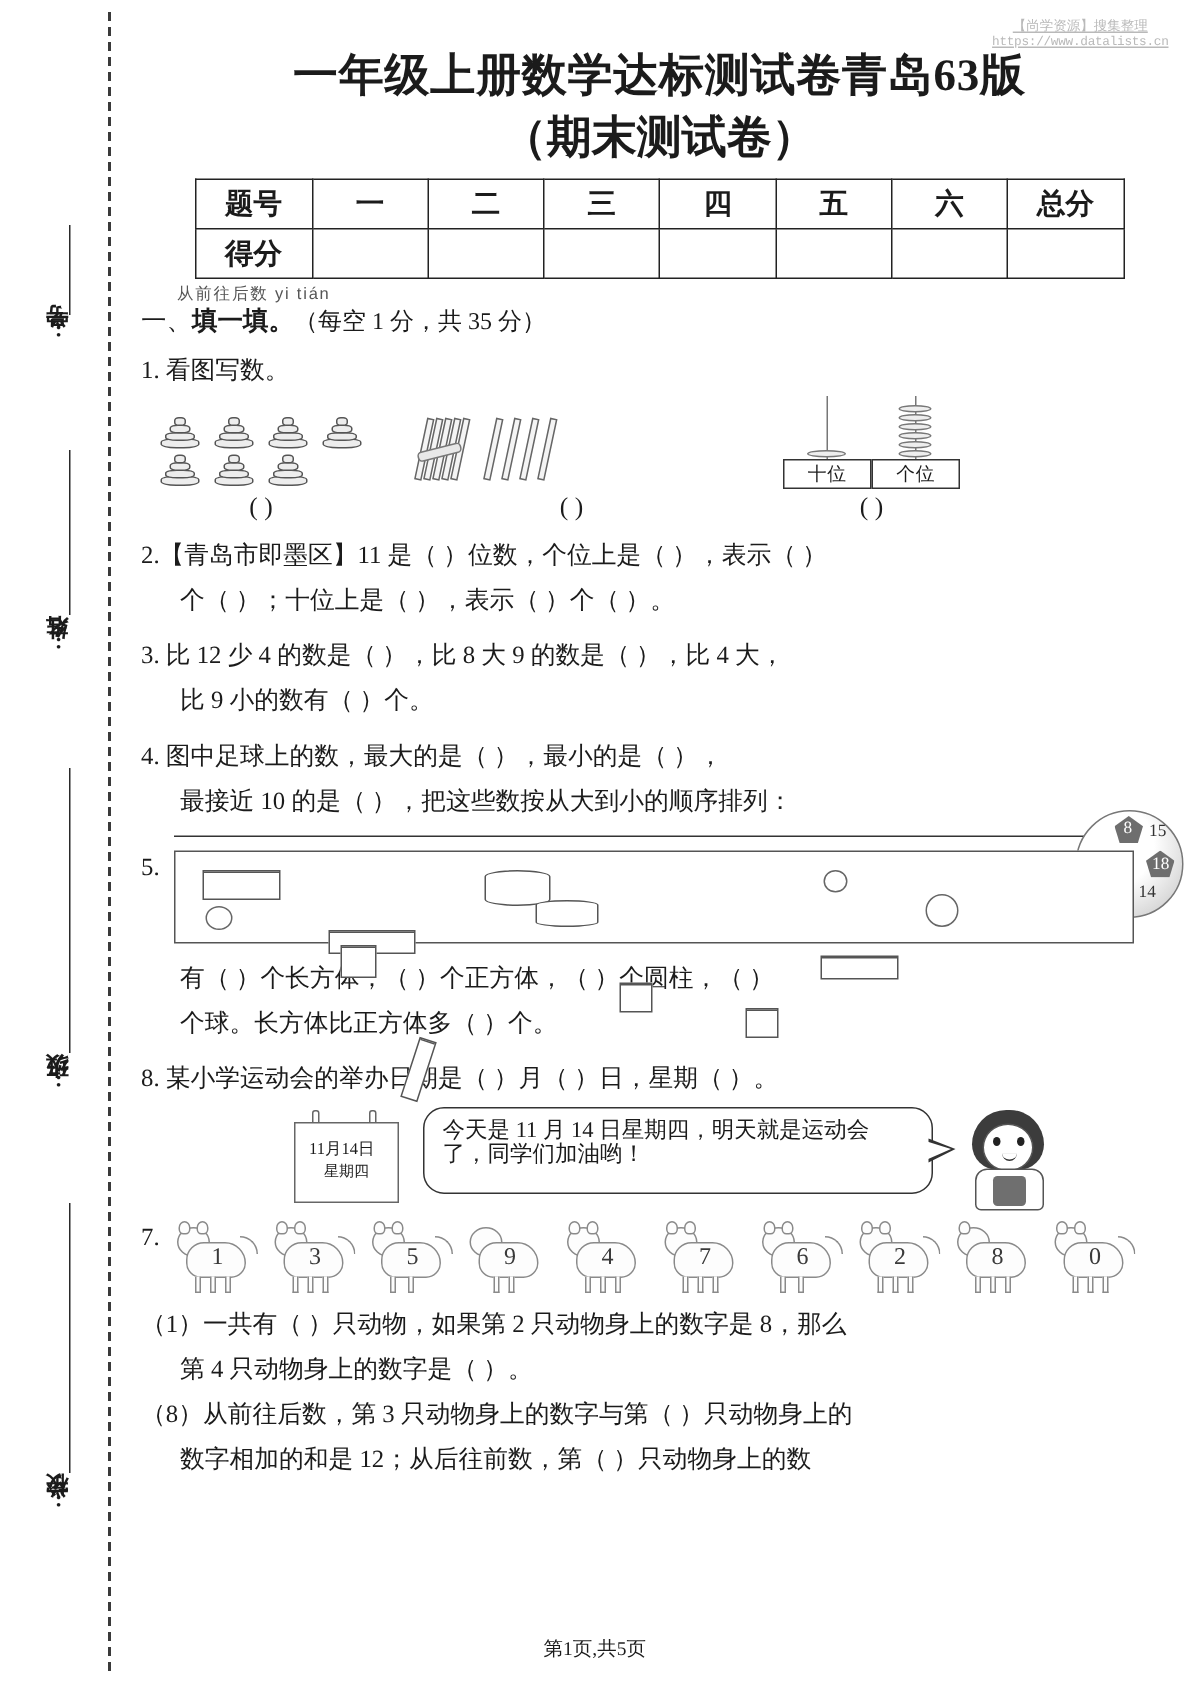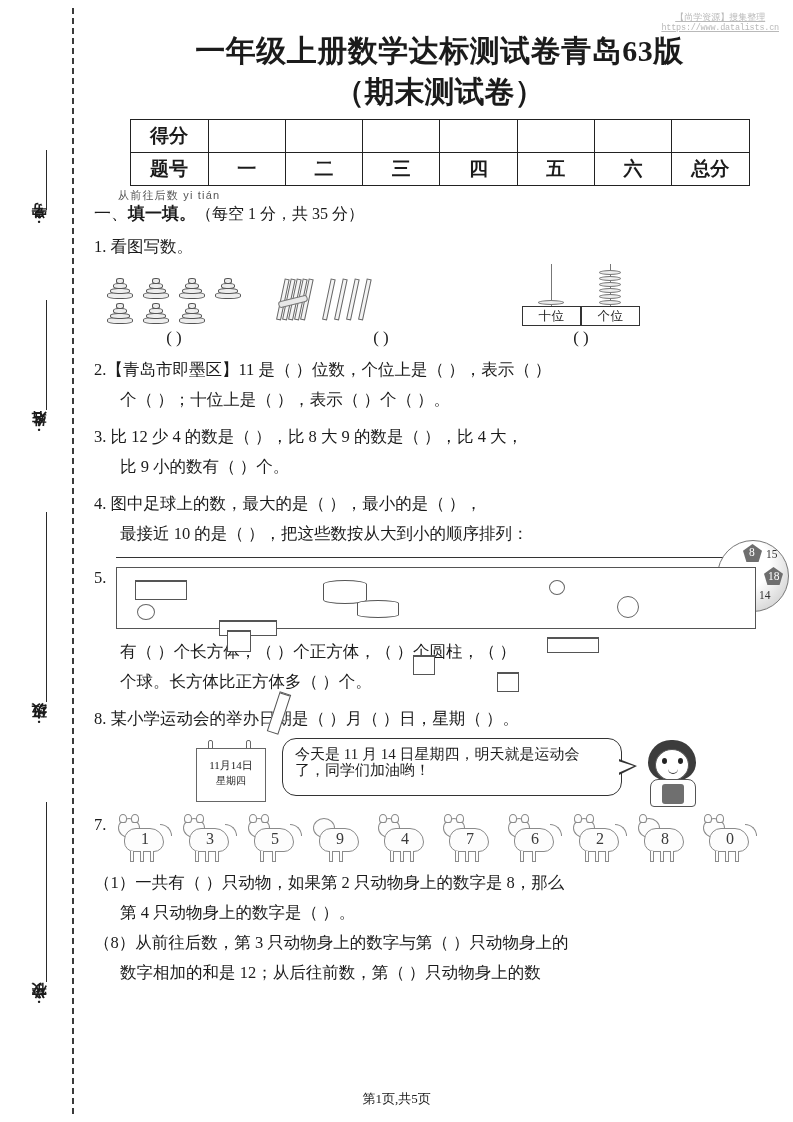--- a/index.html
+++ b/index.html
@@ -136,21 +136,21 @@
   .cyl { border:0.9px solid #555; border-radius:50%/18%; background:#fff; }
   .sphere { border:0.9px solid #666; border-radius:50%; background:#fff; }
 
   
   .c6 { display:flex; align-items:flex-start; margin-top:4px; padding-left:108px; }
   .calendar { width:74px; height:66px; position:relative; }
   .cal-body { position:absolute; left:2px; top:10px; width:70px; height:54px;
     border:1.1px solid #666; background:#fff; }
   .cal-ring { position:absolute; top:2px; width:5px; height:14px; border:1.1px solid #666;
     border-radius:2px; background:#fff; }
-  .cal-t1 { position:absolute; left:0; right:0; top:20px; text-align:center; font-size:11px; }
+  .cal-t1 { position:absolute; left:12px; right:0; top:20px; font-size:11px; }
   .cal-t2 { position:absolute; left:0; right:0; top:36px; text-align:center; font-size:10px; }
 
   .bubble {
     position:relative; margin-left:14px; width:340px; min-height:58px;
     border:1.4px solid #333; border-radius:14px; padding:7px 12px;
     font-size:15px; line-height:16px; background:#fff;
   }
   .bubble:after {
     content:""; position:absolute; right:-16px; top:20px;
     border-left:18px solid #333; border-top:7px solid transparent;
@@ -222,38 +222,38 @@
     <div class="wm-url">https://www.datalists.cn</div>
   </div>
 
   <div class="title">一年级上册数学达标测试卷青岛63版</div>
   <div class="subtitle">（期末测试卷）</div>
 
 
   <table class="score">
     <tbody>
         <tr>
-      <td class="first">得分</td>
-      <td></td>
-      <td></td>
-      <td></td>
-      <td></td>
-      <td></td>
-      <td></td>
-      <td></td>
-    </tr>
-    <tr>
       <td class="first">题号</td>
       <td>一</td>
       <td>二</td>
       <td>三</td>
       <td>四</td>
       <td>五</td>
       <td>六</td>
       <td>总分</td>
+    </tr>
+    <tr>
+      <td class="first">得分</td>
+      <td></td>
+      <td></td>
+      <td></td>
+      <td></td>
+      <td></td>
+      <td></td>
+      <td></td>
     </tr>
   </tbody>
     </table>
 
   <div class="sec-head">
     <span class="pinyin">从前往后数 yi tián</span>
     <span class="num">一、</span><span class="bold">填一填。</span><span class="note">（每空 1 分，共 35 分）</span>
   </div>
 
   <div class="q">1. 看图写数。</div>

